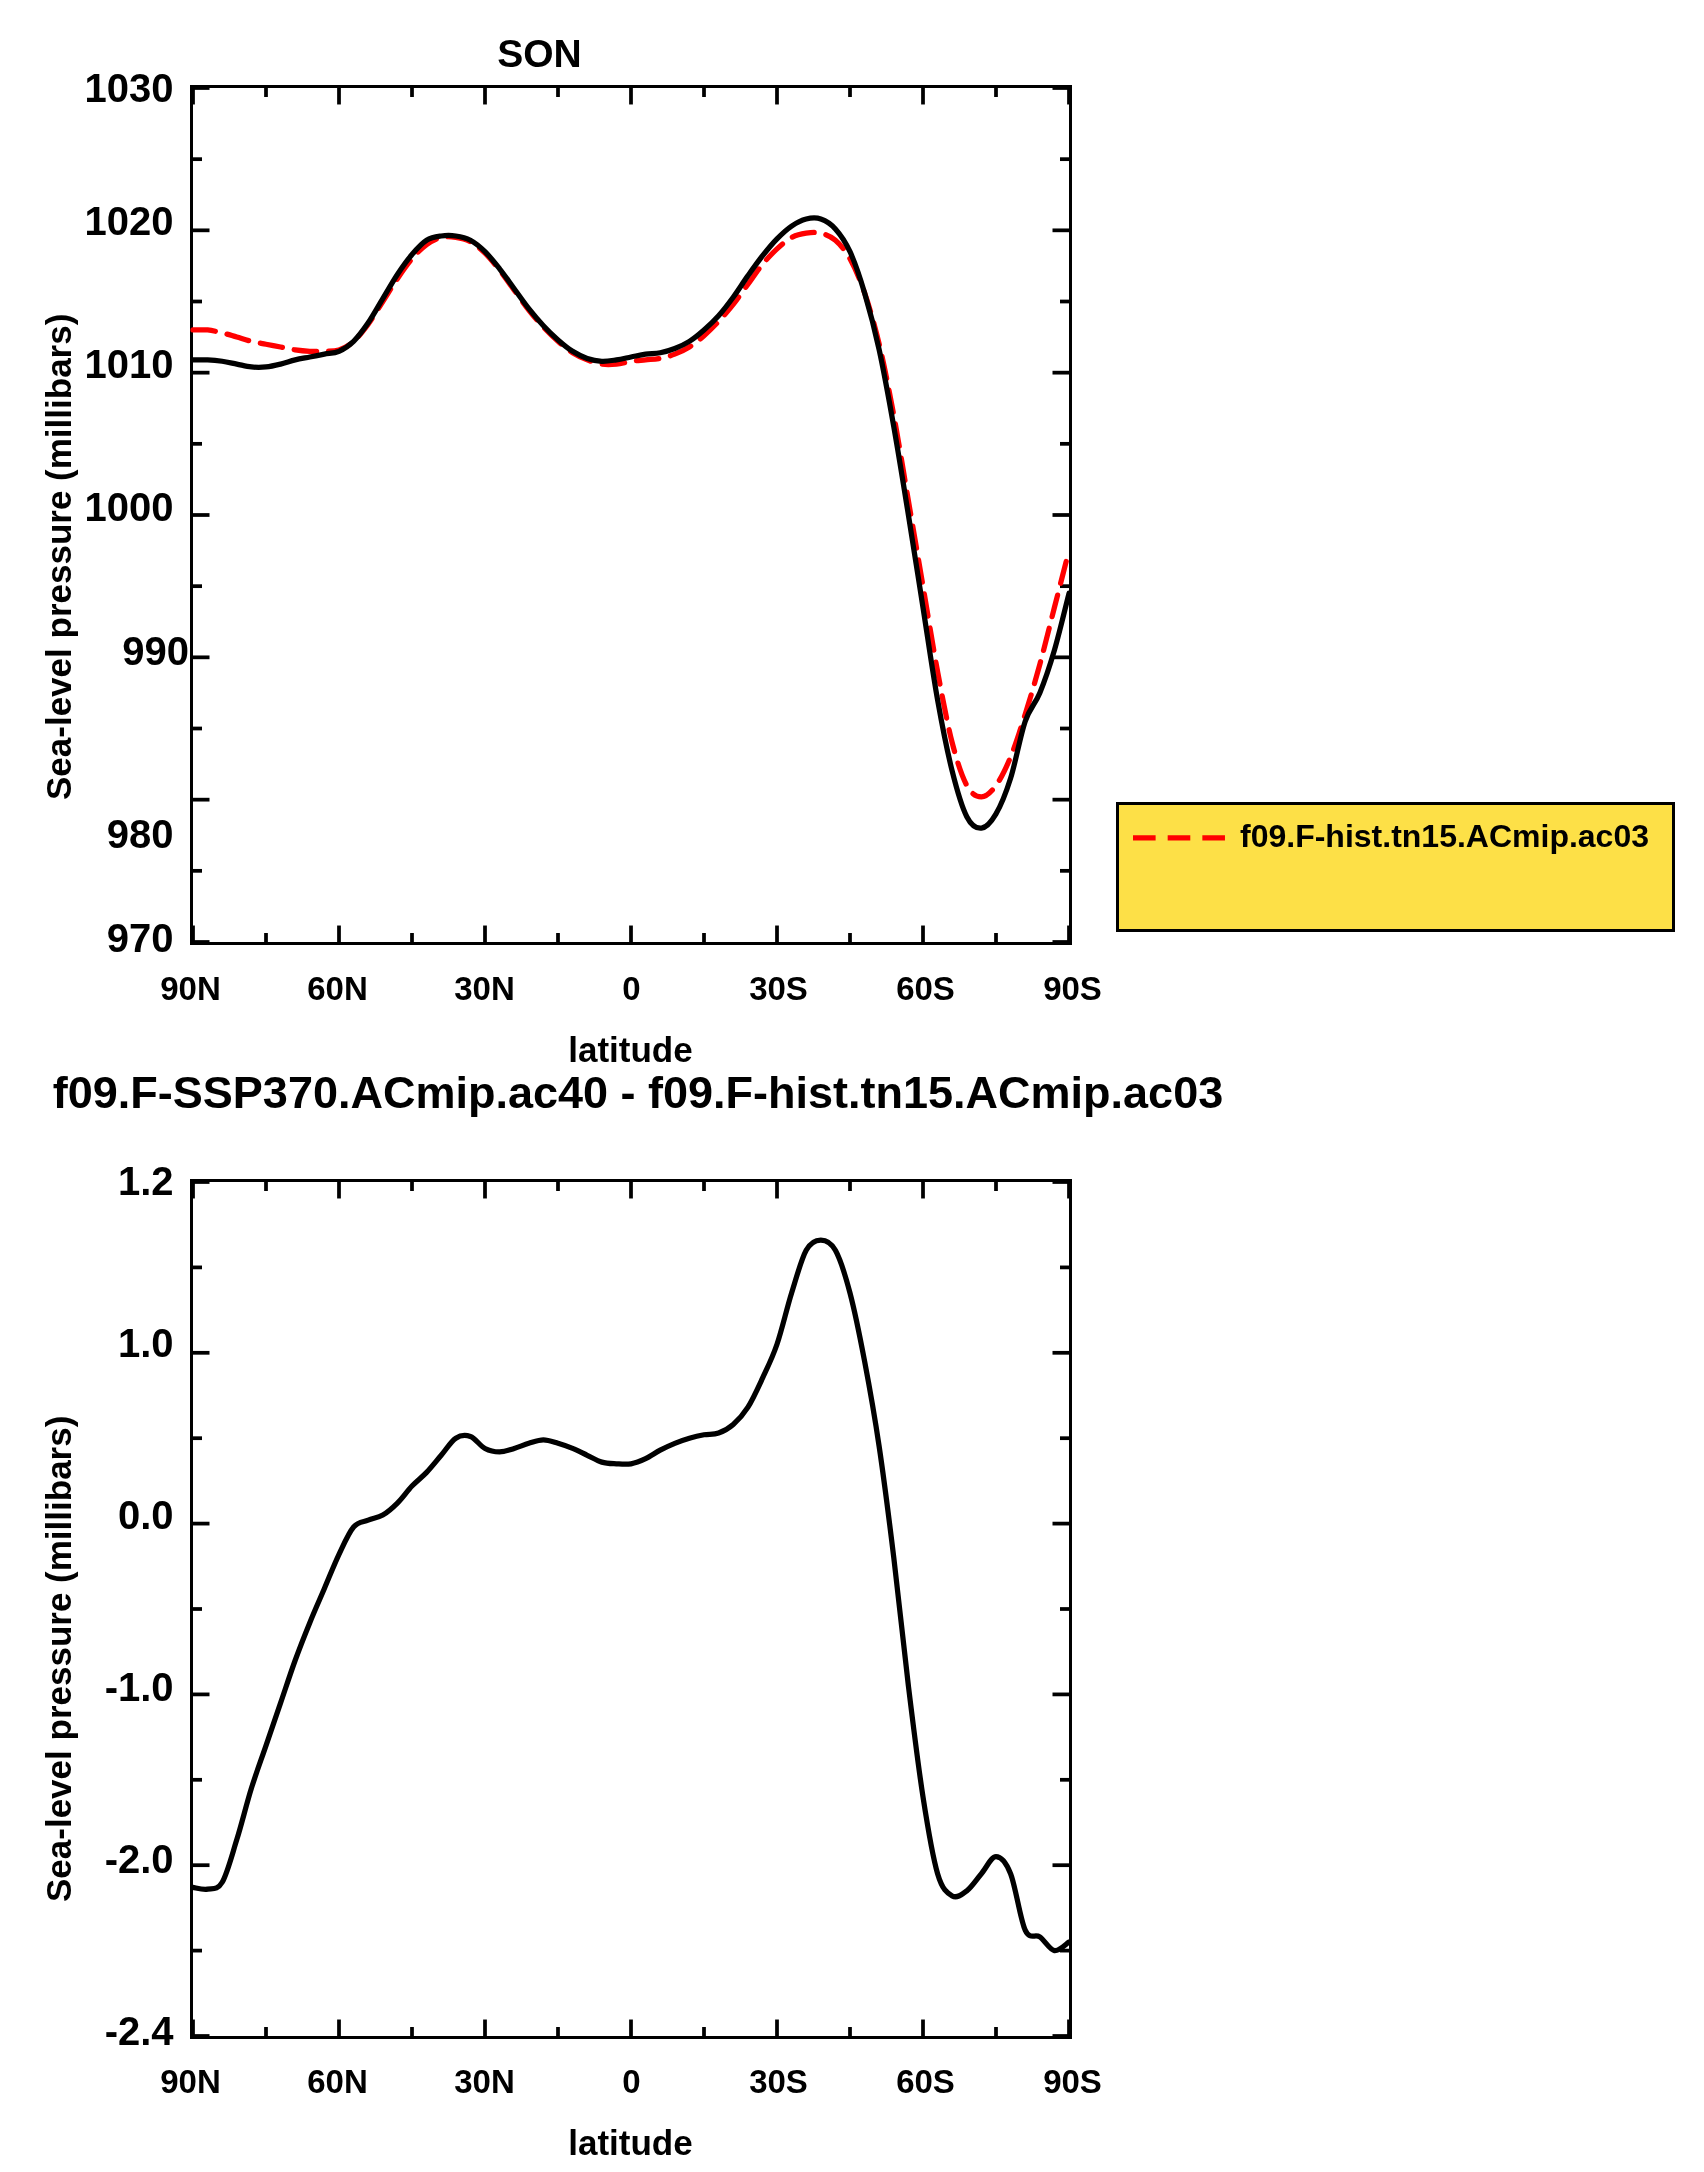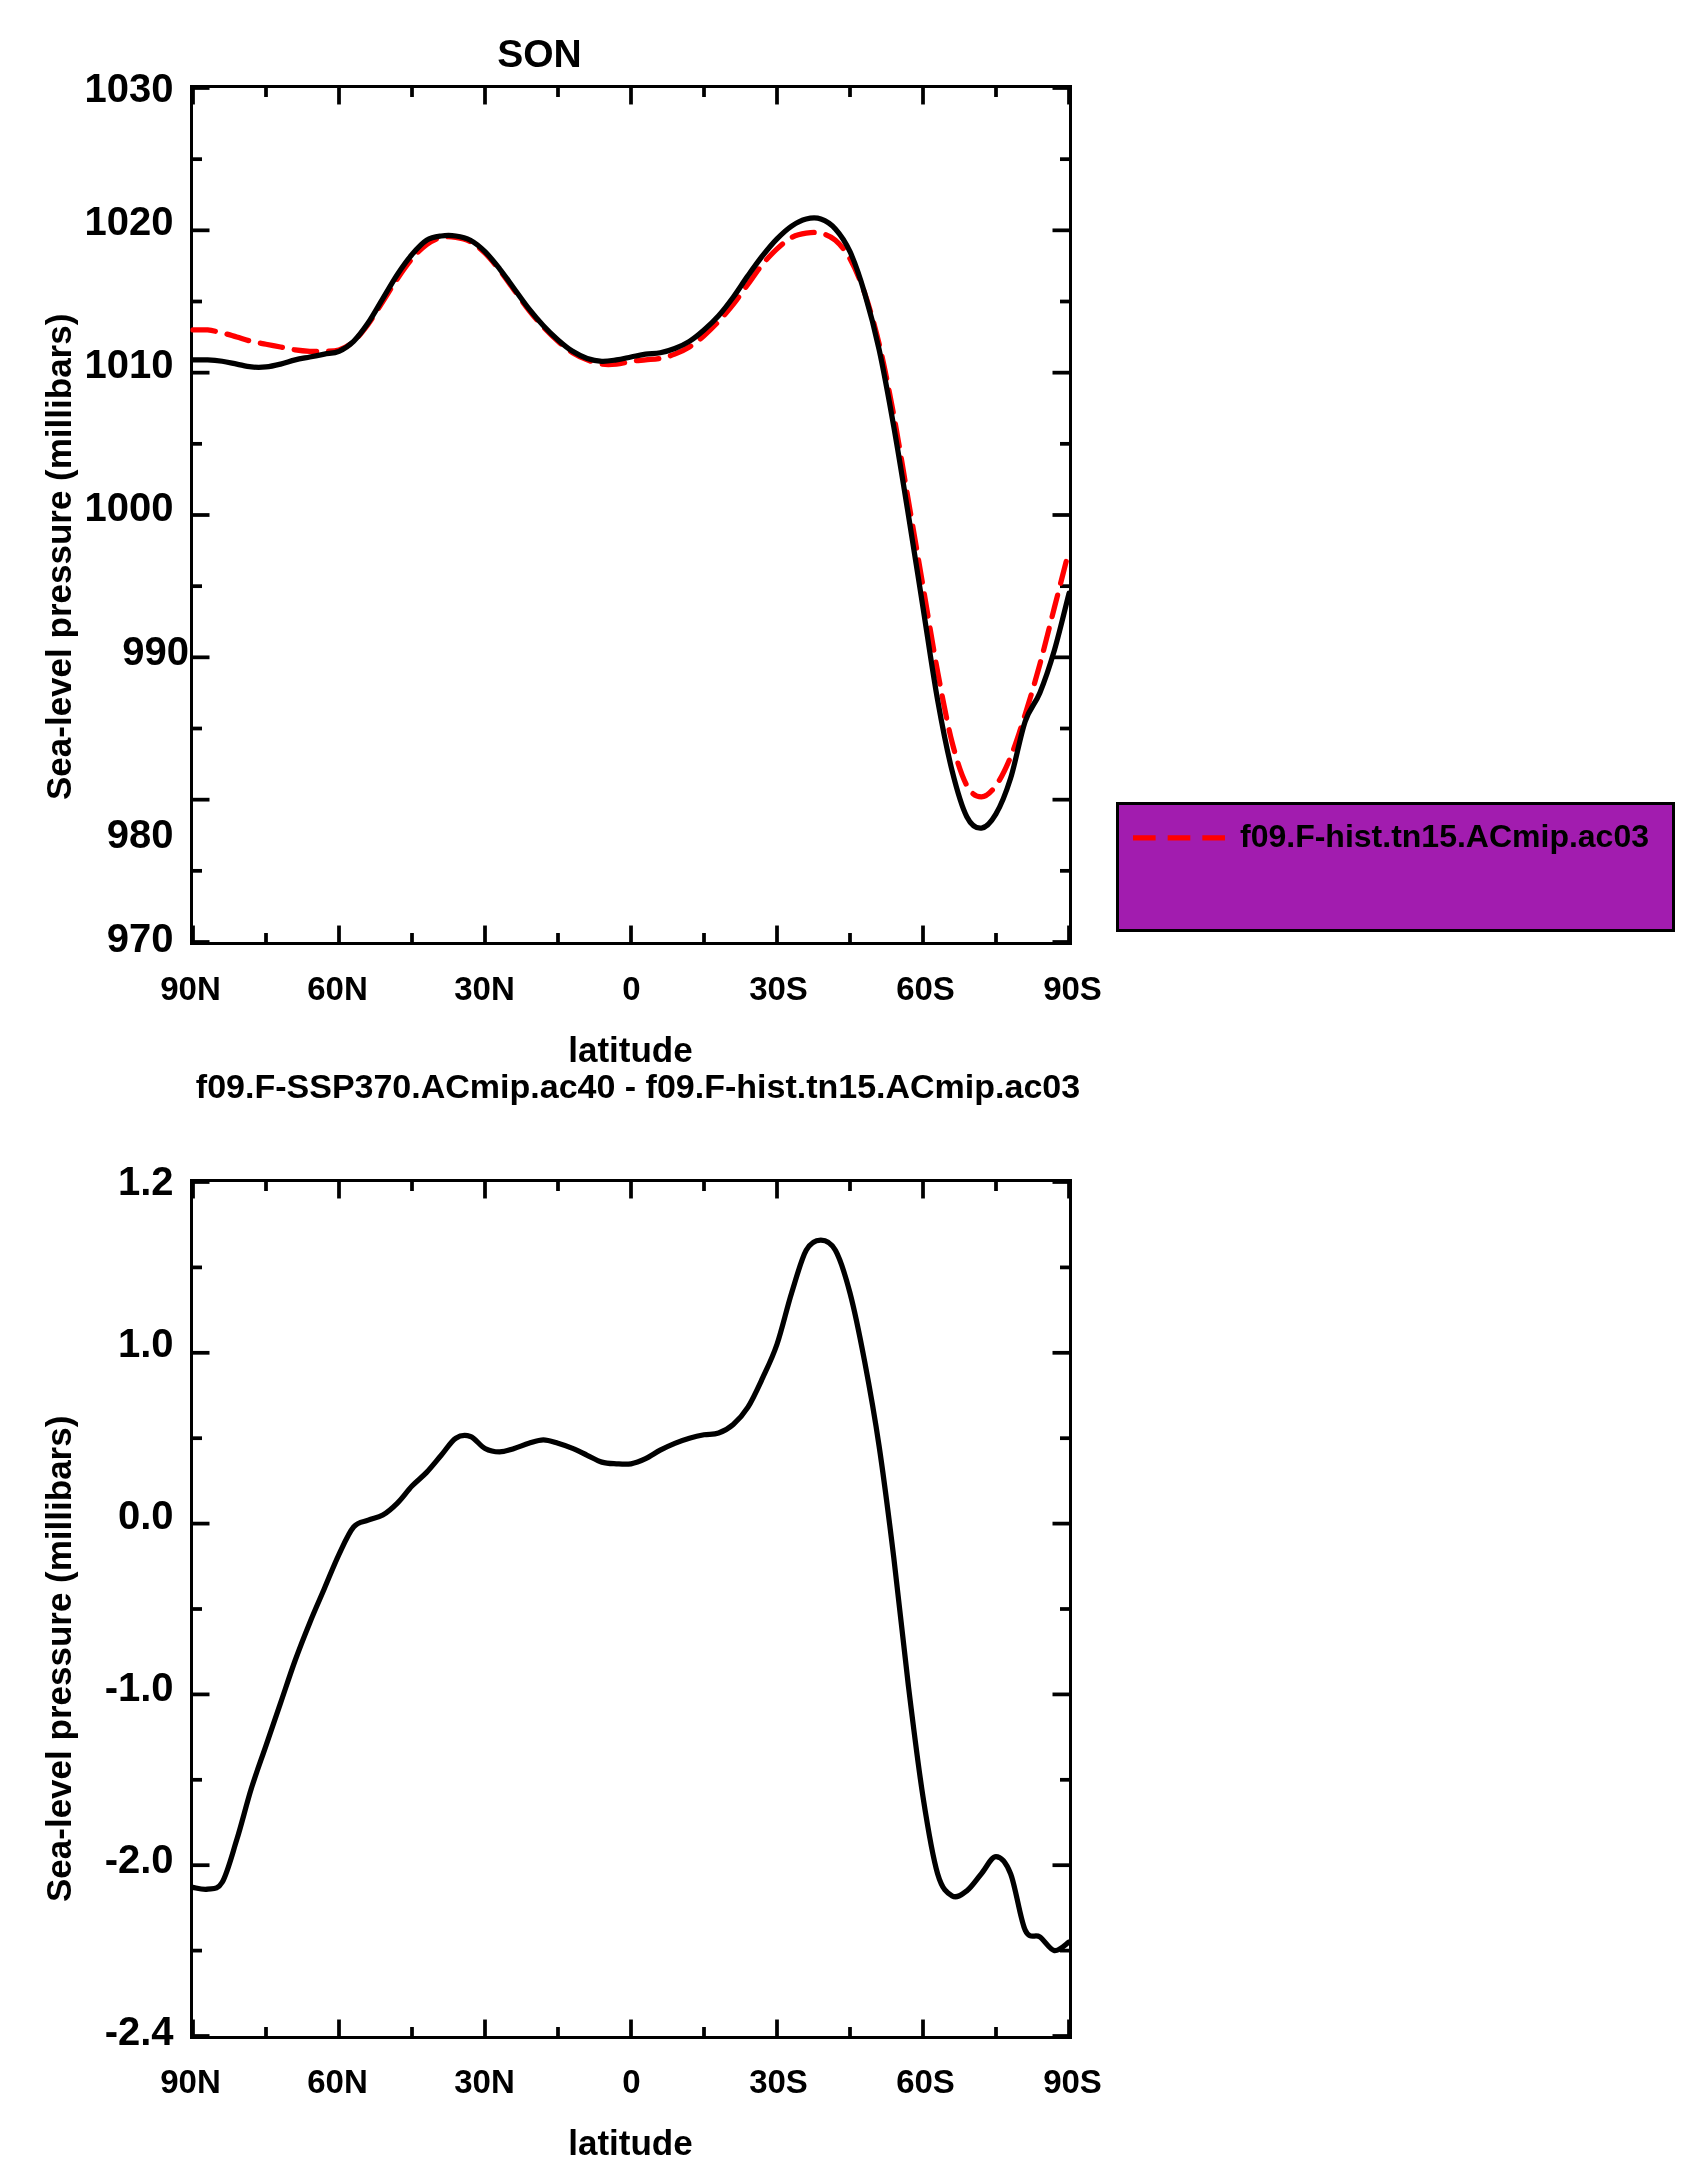--- a/index.html
+++ b/index.html
@@ -33,21 +33,21 @@
     top: 2.3px;
     left: 0;
     width: 1079px;
     font-size: 39px;
     margin-top: 30px;
   }
   #title-bottom {
     top: 1067px;
     left: 0;
     width: 1328px;
-    font-size: 34px;
+    font-size: 45px;
     text-align: center;
   }
 
   .axes {
     position: absolute;
     border: 3.8px solid #000;
     box-sizing: border-box;
     background: #fff;
   }
   
@@ -107,21 +107,21 @@
 
   
   #legend {
     position: absolute;
     left: 1116px;
     top: 802px;
     width: 559px;
     height: 130px;
     border: 3px solid #000;
     box-sizing: border-box;
-    background: #a21caf;
+    background: #fde047;
   }
   .legend-row {
     position: absolute;
     left: 0;
     width: 100%;
     height: 65px;
   }
   .legend-swatch {
     position: absolute;
     left: 13.6px;

